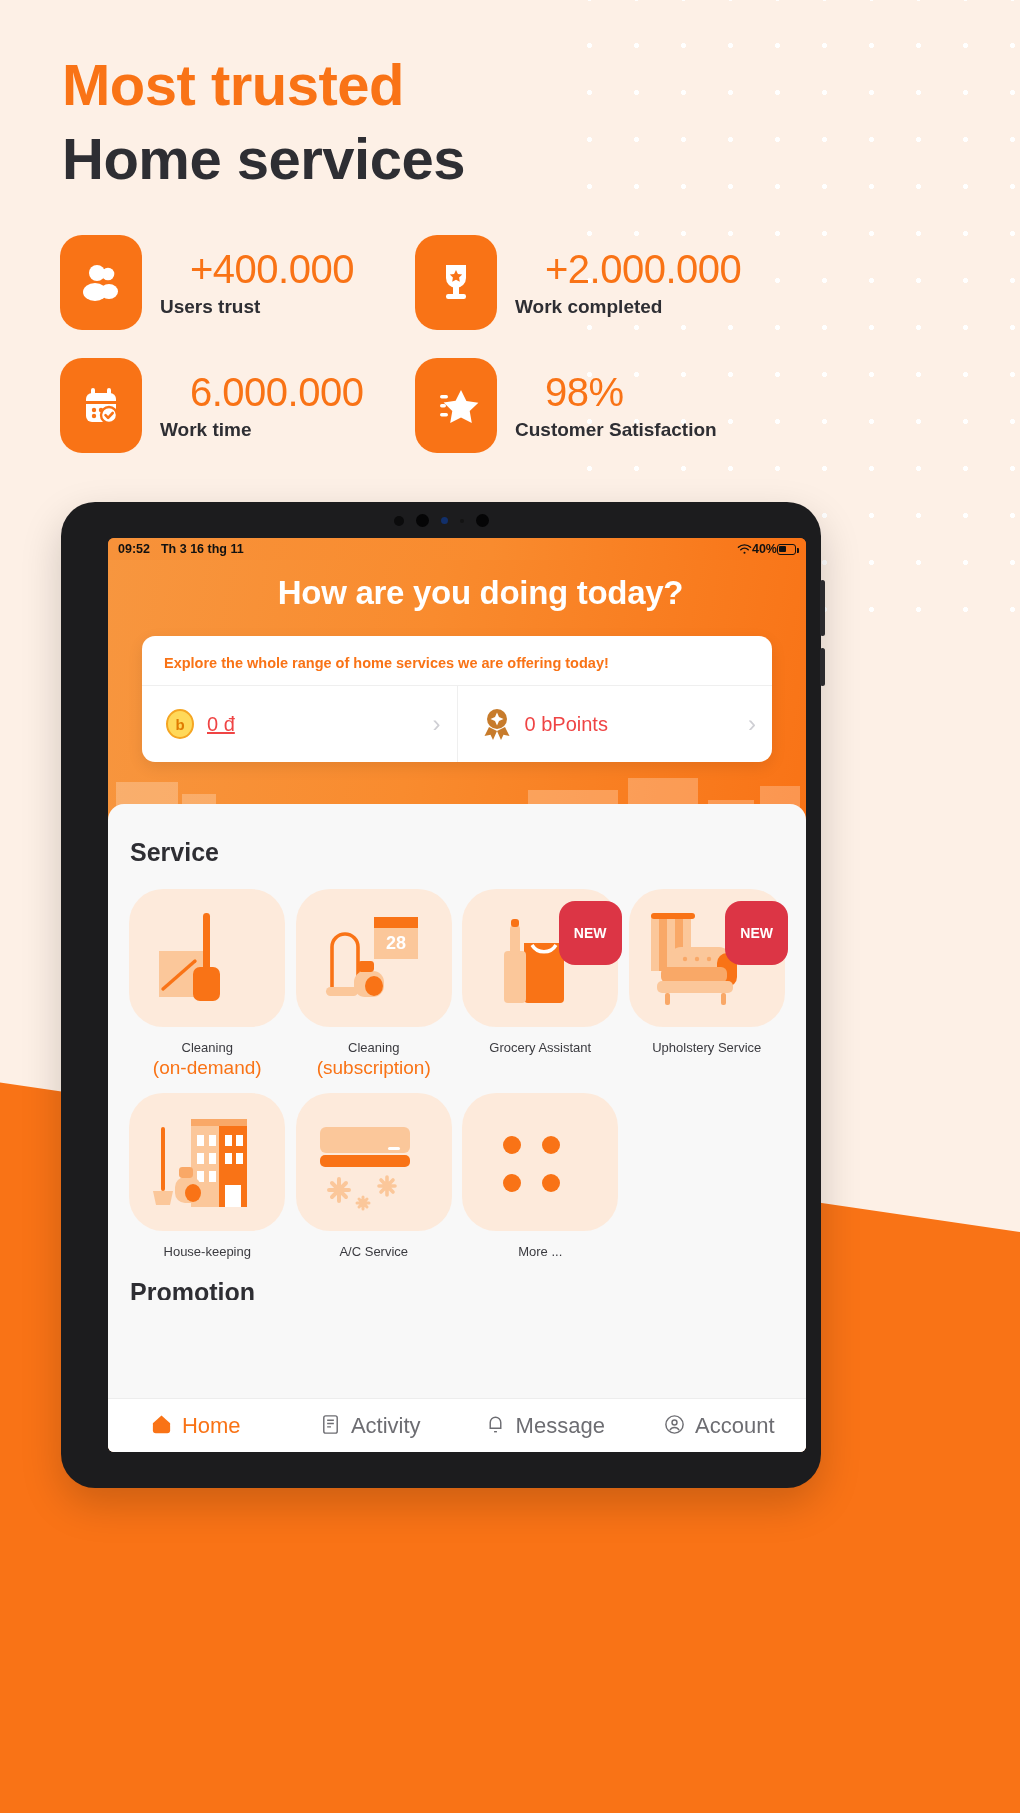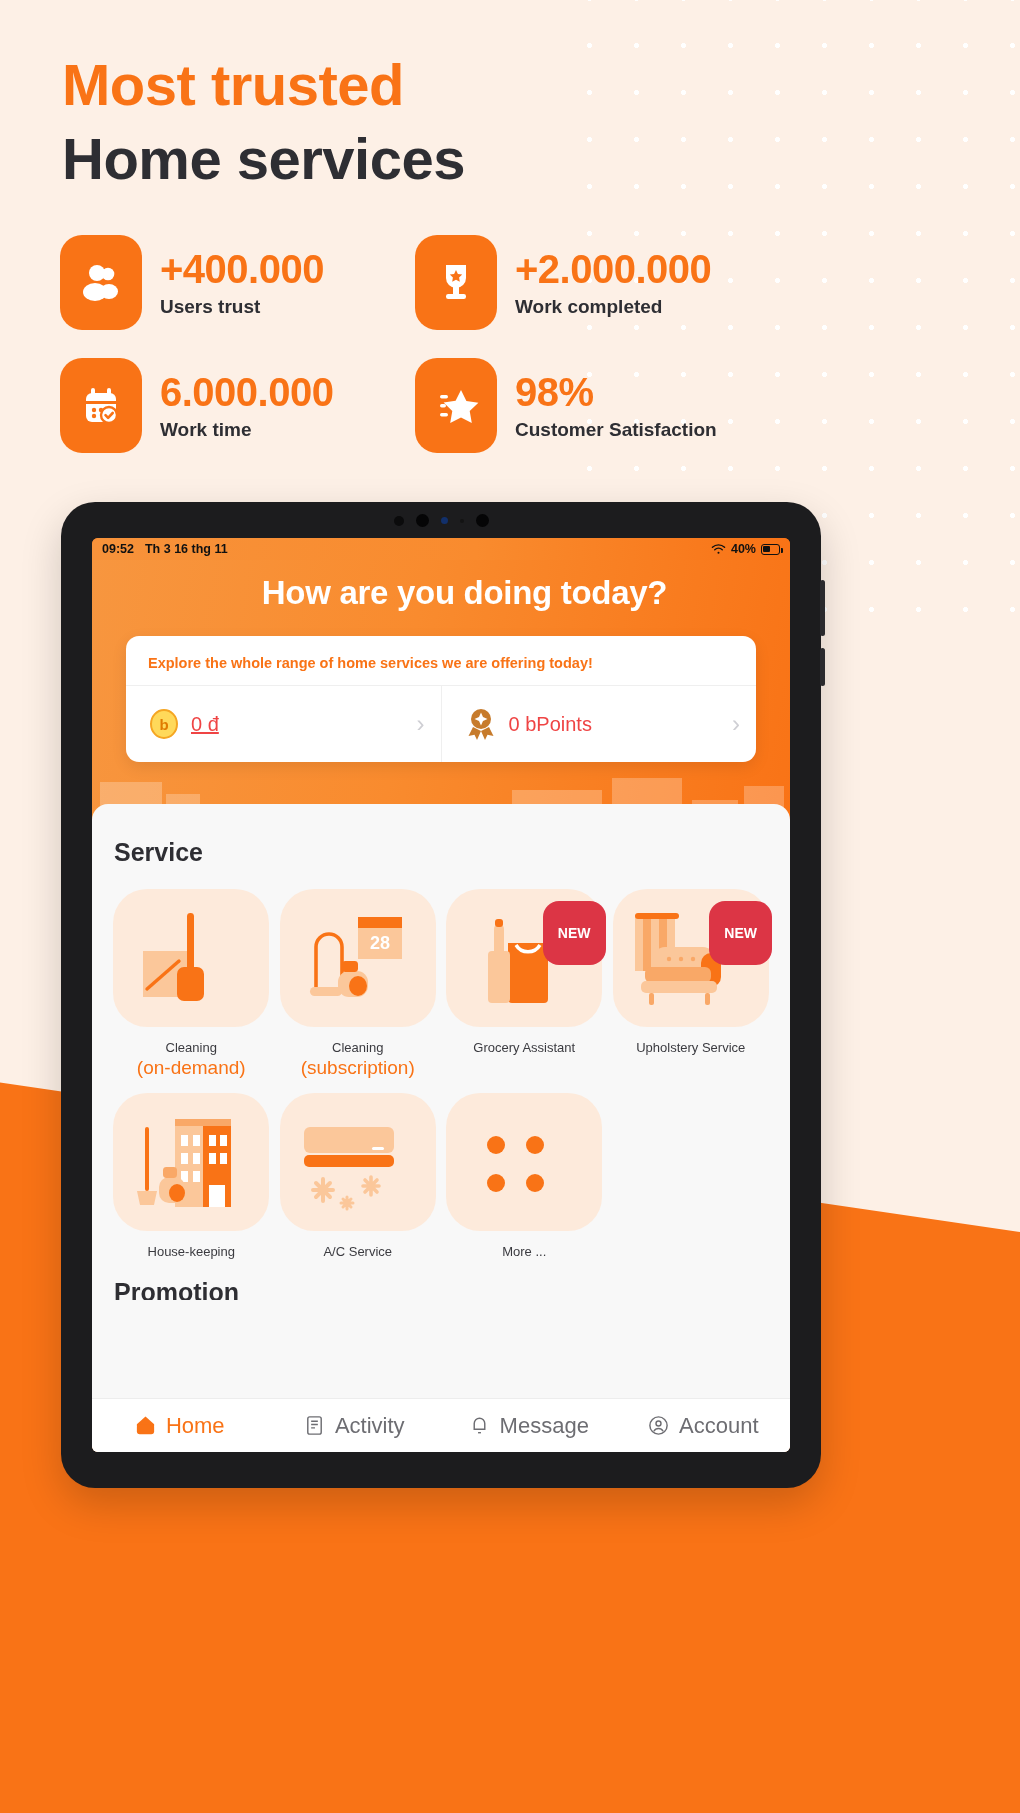--- a/index.html
+++ b/index.html
@@ -62,22 +62,22 @@
   .stat-icon {
     width: 82px; height: 95px;
     background: #F97316;
     border-radius: 22px;
     display: flex; align-items: center; justify-content: center;
     flex: 0 0 auto;
   }
   .stat-icon svg { width: 48px; height: 48px; display: block; }
   .stat-text { display: flex; flex-direction: column; justify-content: center; }
   .stat-value {
-    color: #F97316; font-size: 40px; font-weight: 700;
-    line-height: 46px; letter-spacing: -0.5px;
+    color: #F97316; font-size: 40px; font-weight: 400;
+    line-height: 46px; letter-spacing: -0.5px; margin-left: 30px;
   }
   .stat-label {
     color: #2E2E33; font-size: 19px; font-weight: 700;
     line-height: 26px; margin-top: 2px;
   }
 
   
   .tablet {
     position: absolute; left: 61px; top: 502px;
     width: 760px; height: 986px;
@@ -101,37 +101,37 @@
     display: flex; justify-content: center; align-items: center; gap: 12px;
   }
   .cam { border-radius: 50%; background: #000; }
   .cam.a { width: 10px; height: 10px; background:#0b0b0c; }
   .cam.b { width: 13px; height: 13px; background:#050506; }
   .cam.c { width: 7px; height: 7px; background:#12306b; }
   .cam.d { width: 4px;  height: 4px; background:#131314; }
   .cam.e { width: 13px; height: 13px; background:#050506; }
 
   .screen {
-    position: absolute; left: 31px; top: 36px;
+    position: absolute; left: 47px; top: 36px;
     width: 698px; height: 914px;
     background: #F97316;
     border-radius: 6px;
     overflow: hidden;
   }
 
   
   .statusbar {
     height: 22px; width: 100%;
     display: flex; align-items: center;
     padding: 0 10px;
     font-size: 12.5px; font-weight: 700; color: #111;
     background: linear-gradient(90deg,#F7923A 0%, #F98B2E 55%, #F97316 100%);
   }
   .sb-left { display: flex; align-items: center; gap: 11px; }
-  .sb-right { margin-left: auto; display: flex; align-items: center; gap: 5px; }
+  .sb-right { margin-left: auto; display: flex; align-items: center; }
   .wifi-icon svg { width: 15px; height: 12px; display:block; }
   .batt {
     width: 19px; height: 11px; border: 1.4px solid #111; border-radius: 3px;
     position: relative; display:inline-block;
   }
   .batt::after {
     content:""; position:absolute; right:-3.5px; top:3px;
     width:2px; height:5px; background:#111; border-radius:0 1px 1px 0;
   }
   .batt i { position:absolute; left:1.2px; top:1.2px; bottom:1.2px; width:40%; background:#111; border-radius:1px; display:block; }
@@ -232,21 +232,21 @@
 
   
   .bottomnav {
     position: absolute; left: 0; bottom: 0; width: 100%;
     height: 54px; background: #fff;
     display: flex; align-items: center;
     border-top: 1px solid #EDEDED;
     z-index: 8;
   }
   .navitem {
-    flex: 1; display: flex; align-items: center; justify-content: center;
+    flex: 1; display: flex; justify-content: center;
     gap: 9px; color: #6D6D72; font-size: 22px;
   }
   .navitem.active { color: #F97316; }
   .navitem svg { width: 23px; height: 23px; display: block; }
 </style>
 </head>
 <body>
 
 <div class="page">
 

